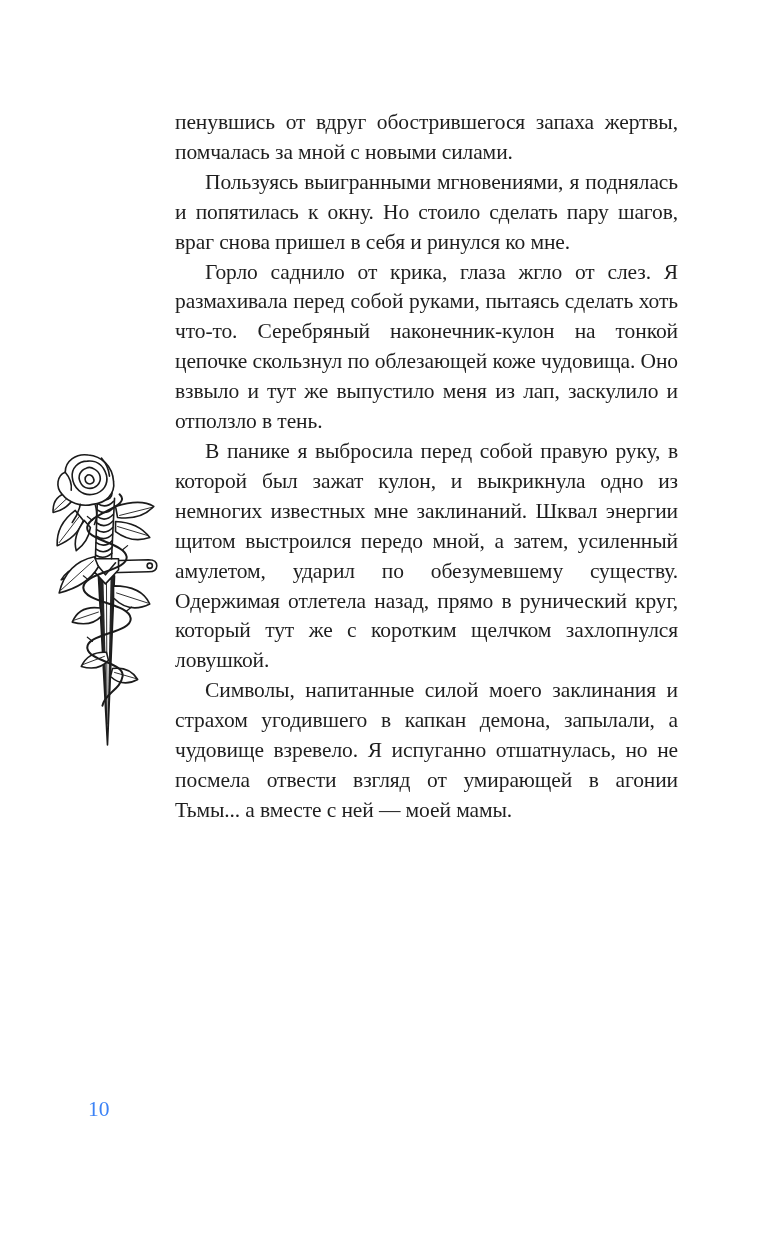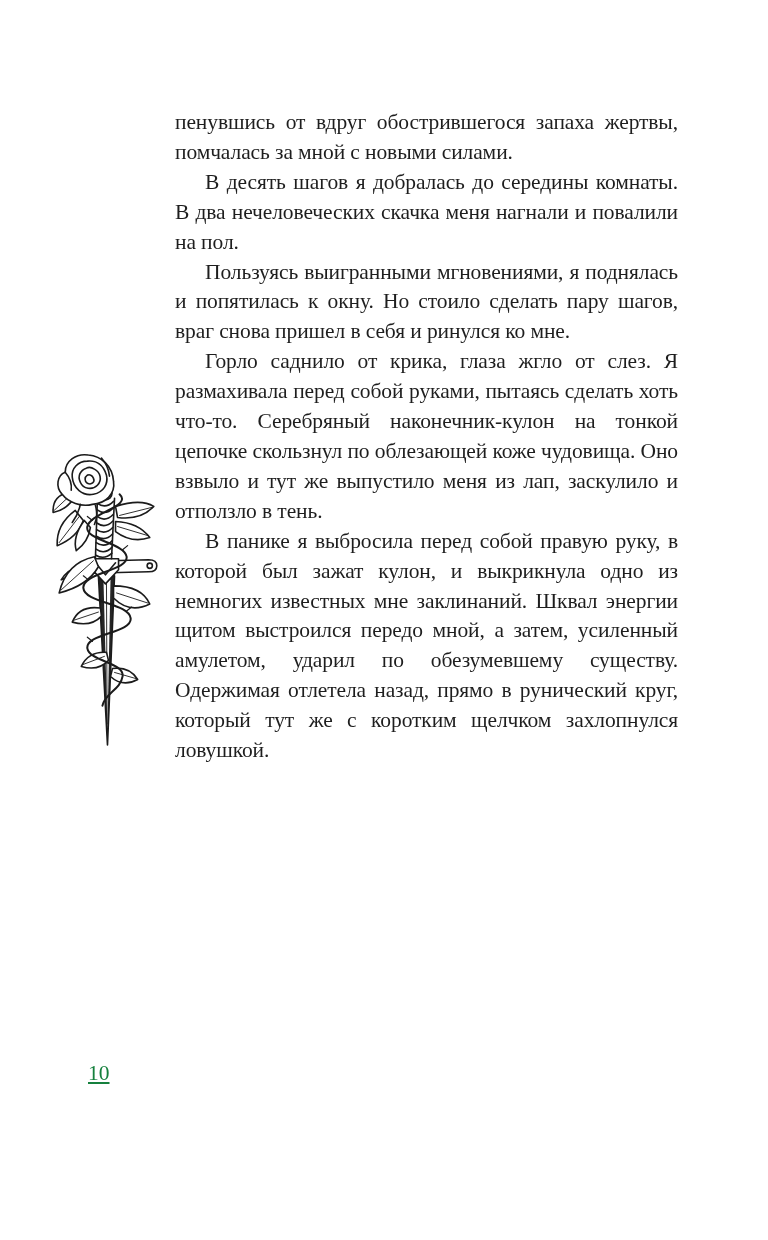--- a/index.html
+++ b/index.html
@@ -32,25 +32,24 @@
     margin: 0;
     padding: 0;
     text-indent: 30px;
   }
   .text-block p.continuation {
     text-indent: 0;
   }
   .page-number {
     position: absolute;
     left: 88px;
-    top: 1059px;
+    top: 1095px;
     font-size: 21.5px;
     line-height: 29px;
-    color: #15803d;
-    text-decoration: underline;
+    color: #3b82f6;
   }
   .illustration {
     position: absolute;
     left: 52px;
     top: 446px;
     width: 116px;
     height: 312px;
   }
   .illustration svg { display: block; }
 </style>
@@ -126,21 +125,21 @@
         <path d="M70,103 l5,-4" stroke-width="1.2"></path>
         <path d="M36,133 l-5,-4" stroke-width="1.2"></path>
         <path d="M74,164 l5,-4" stroke-width="1.2"></path>
         <path d="M40,194 l-5,-4" stroke-width="1.2"></path>
       </g>
     </svg>
   </div>
 
   <div class="text-block">
     <p class="continuation">пенувшись от вдруг обострившегося запаха жертвы, помчалась за мной с новыми силами.</p>
-    <p>В десять шагов я добралась до середины комнаты. В два нечеловеческих скачка меня нагнали и повалили на пол.</p>
     <p>Пользуясь выигранными мгновениями, я поднялась и попятилась к окну. Но стоило сделать пару шагов, враг снова пришел в себя и ринулся ко мне.</p>
     <p>Горло саднило от крика, глаза жгло от слез. Я размахивала перед собой руками, пытаясь сделать хоть что-то. Серебряный наконечник-кулон на тонкой цепочке скользнул по облезающей коже чудовища. Оно взвыло и тут же выпустило меня из лап, заскулило и отползло в тень.</p>
     <p>В панике я выбросила перед собой правую руку, в которой был зажат кулон, и выкрикнула одно из немногих известных мне заклинаний. Шквал энергии щитом выстроился передо мной, а затем, усиленный амулетом, ударил по обезумевшему существу. Одержимая отлетела назад, прямо в рунический круг, который тут же с коротким щелчком захлопнулся ловушкой.</p>
+    <p>Символы, напитанные силой моего заклинания и страхом угодившего в капкан демона, запылали, а чудовище взревело. Я испуганно отшатнулась, но не посмела отвести взгляд от умирающей в агонии Тьмы... а вместе с ней — моей мамы.</p>
   </div>
 
   <div class="page-number">10</div>
 
 </div>
 
 </body></html>

